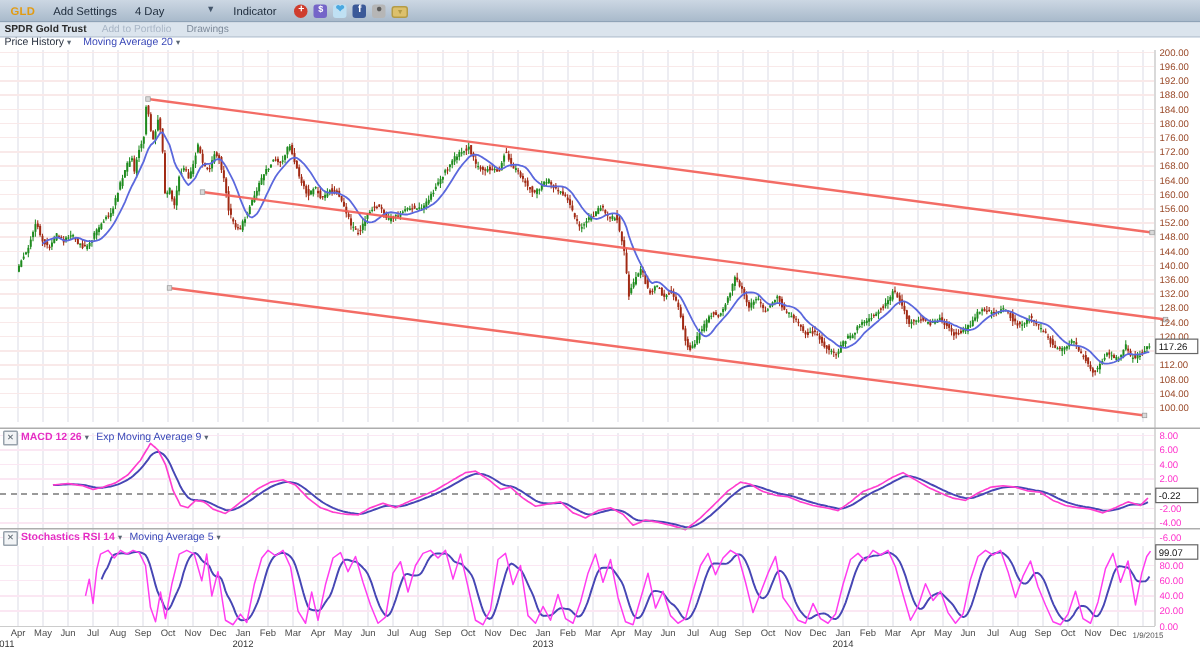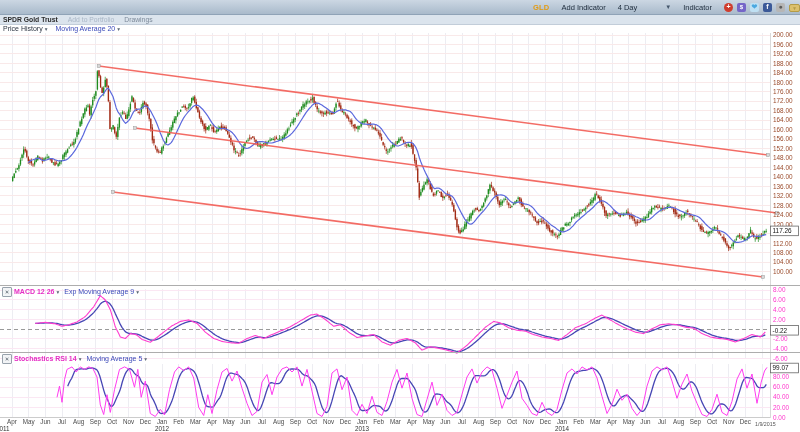--- a/index.html
+++ b/index.html
@@ -1,21 +1,21 @@
 <!DOCTYPE html>
 <html><head>
 <meta charset="utf-8">
 <style>
   html,body{margin:0;padding:0;background:#e8e8e8;}
   #frame{position:relative;width:800px;height:432px;overflow:hidden;background:#fff;
          font-family:"Liberation Sans",sans-serif;-webkit-font-smoothing:antialiased;}
   
   #toolbar{position:absolute;left:0;top:0;width:800px;height:14px;
            background:linear-gradient(#ccd7e3,#a9bacb);border-bottom:1px solid #8fa3b7;
-           display:flex;align-items:center;font-size:7.5px;color:#1c2a3a;justify-content:flex-end;}
+           display:flex;align-items:center;font-size:7.5px;color:#1c2a3a;}
   #symbol-tab{font-weight:bold;color:#e29b12;margin-left:7px;letter-spacing:.2px;}
   .tb-item{margin-left:12px;cursor:default;}
   #period-caret{margin-left:28px;font-size:6px;color:#44566b;}
   #toolbar-icons{display:flex;align-items:center;margin-left:12px;gap:4px;}
   .soc{width:9px;height:9px;border-radius:2px;position:relative;display:inline-block;}
   .soc span{position:absolute;left:0;top:-1px;width:100%;text-align:center;
             font-size:7px;line-height:10px;color:#fff;font-weight:bold;}
   
   #subbar{position:absolute;left:0;top:15px;width:800px;height:9px;background:#dbe4ed;
           border-bottom:1px solid #c2cdd9;display:flex;align-items:center;font-size:6.8px;}
@@ -1311,21 +1311,21 @@
         <text x="2.833149999999998" y="431.3" font-size="6.3" fill="#333333" text-anchor="middle">2011</text>
         <text x="162.00300000000001" y="431.3" font-size="6.3" fill="#333333" text-anchor="middle">2012</text>
         <text x="362.00700000000006" y="431.3" font-size="6.3" fill="#333333" text-anchor="middle">2013</text>
         <text x="562.0110000000001" y="431.3" font-size="6.3" fill="#333333" text-anchor="middle">2014</text>
         <text x="755" y="425.5" font-size="5.3" fill="#555">1/9/2015</text>
       </g>
     </svg>
 
   <div id="toolbar">
     <span id="symbol-tab">GLD</span>
-    <span class="tb-item">Add Indicator</span>
+    <span class="tb-item">Add Settings</span>
     <span class="tb-item">4 Day</span>
     <span id="period-caret" class="caret">▼</span>
     <span class="tb-item">Indicator</span>
     <div id="toolbar-icons">
       <span class="soc" style="background:#cf3d2e;border-radius:50%;">
           <span>+</span>
         </span>
       <span class="soc" style="background:#7565c8;">
           <span style="font-size:6px;">$</span>
         </span>

